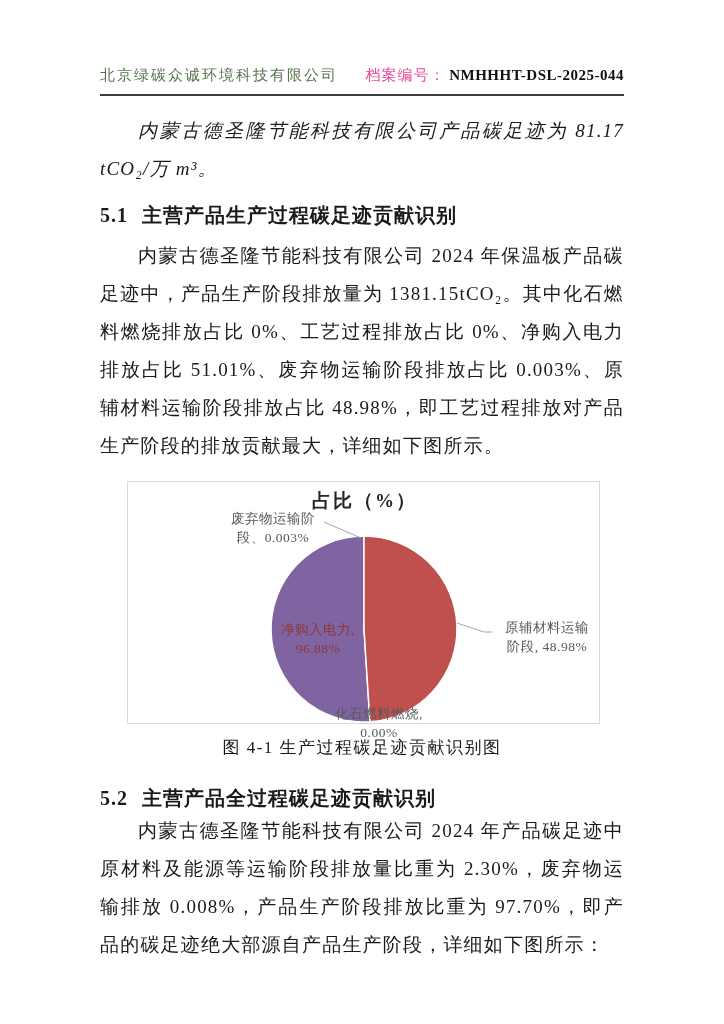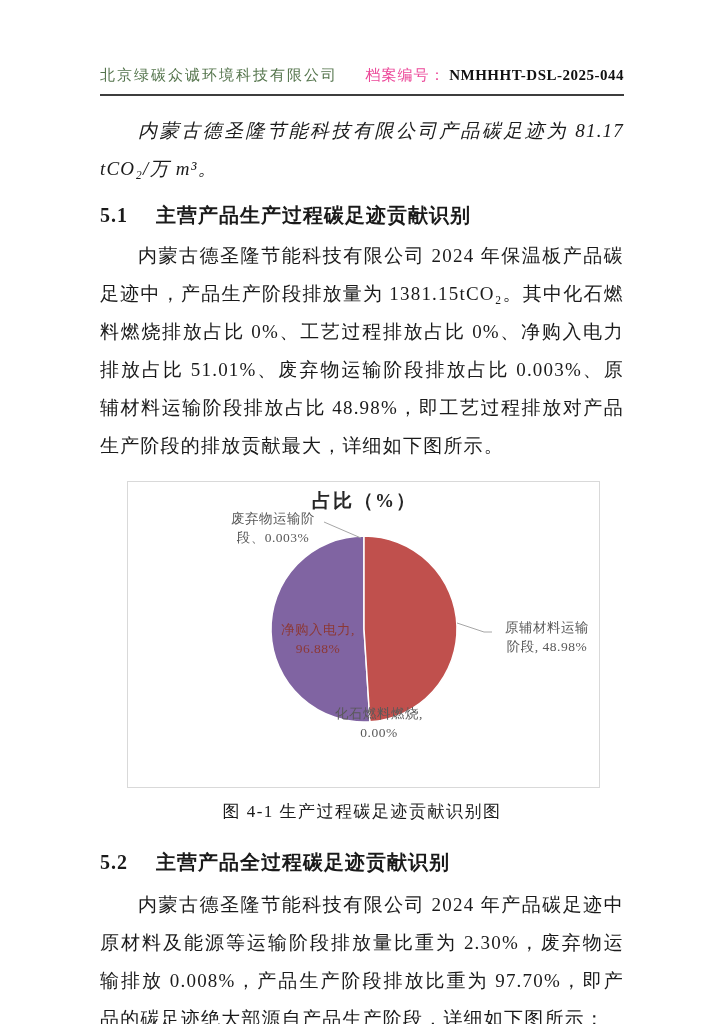--- a/index.html
+++ b/index.html
@@ -19,26 +19,26 @@
   .hdr-left { font-size:15px; letter-spacing:2px; color:#55754d; }
   .hdr-right { font-size:15px; }
   .hdr-label { color:#ec4899; letter-spacing:1px; }
   .hdr-num { color:#111; font-weight:bold; letter-spacing:0.5px; }
 
   
   .para { font-size:19px; line-height:38px; text-align:justify;
           text-indent:2em; letter-spacing:1.2px; }
   .p-intro { margin-top:16px;font-style:italic; }
   .heading { font-size:20px; font-weight:bold; margin-top:14px; letter-spacing:1px; }
-  .heading .h-num { margin-right:28px; }
+  .heading .h-num { margin-right:14px; }
   .p-51 { margin-top:8px; }
-  .p-52 { margin-top:10px; }
+  .p-52 { }
 
   
-  .chart-box { position:relative; width:473px; height:307px; margin:16px 0 0 27px;
+  .chart-box { position:relative; width:473px; height:243px; margin:16px 0 0 27px;
                border:1px solid #d9d9d9; background:#ffffff; }
   .chart-title { position:absolute; top:6px; left:0; width:473px; text-align:center;
                  font-size:19px; font-weight:bold; letter-spacing:2px; color:#262626; }
   .chart-box svg { position:absolute; left:0; top:0; }
   .pie-label { position:absolute; font-size:13.5px; line-height:19px; text-align:center;
                white-space:pre-line; color:#595959; letter-spacing:0.5px; }
   .lbl-waste { left:70px; top:27px; width:150px; }
   .lbl-elec  { left:128px; top:138px; width:124px; color:#8c3836; }
   .lbl-fossil{ left:178px; top:222px; width:146px; }
   .lbl-raw   { left:366px; top:136px; width:106px; }

